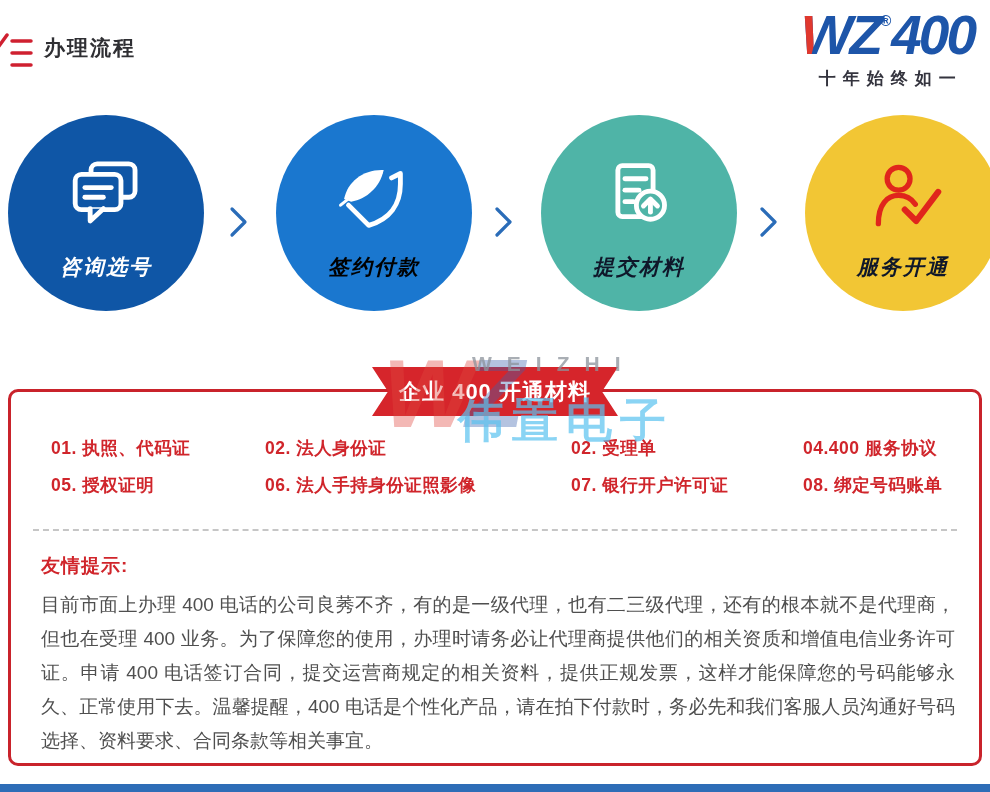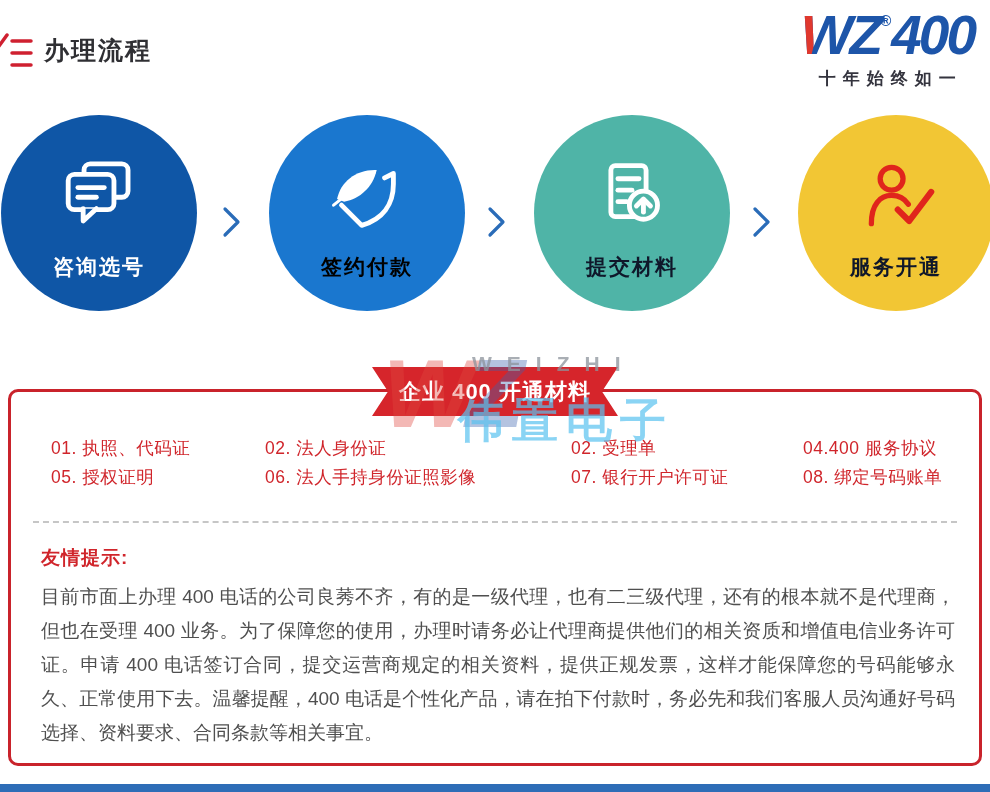--- a/index.html
+++ b/index.html
@@ -2,39 +2,39 @@
 <html><head>
 <meta charset="utf-8">
 <style>
   * { margin:0; padding:0; box-sizing:border-box; }
   html,body { background:#ffffff; }
   body { font-family:"Liberation Sans","DejaVu Sans",sans-serif; }
   .page { position:relative; width:990px; height:792px; background:#fff; overflow:hidden; }
 
   
   .flow-icon { position:absolute; left:-9px; top:32px; }
-  .page-title { position:absolute; left:44px; top:34px; font-size:25px; font-weight:700; color:#2f2f33; letter-spacing:2px; }
+  .page-title { position:absolute; left:44px; top:34px; font-size:21px; font-weight:700; color:#2f2f33; letter-spacing:2px; }
 
   .brand { position:absolute; right:16px; top:8px; text-align:center; }
   .logo-main { font-size:55px; font-weight:900; font-style:italic; line-height:1; color:#1d55a9; letter-spacing:-3px; white-space:nowrap; }
   .lw { position:relative; display:inline-block; }
   .lw-red { position:absolute; left:0; top:0; color:#e0382e; clip-path:polygon(0 0,46% 0,18% 100%,0 100%); }
   .logo-reg { font-size:15px; font-style:normal; font-weight:700; vertical-align:28px; letter-spacing:0; }
   .logo-tagline { margin-top:4px; font-size:17px; font-weight:700; color:#34343e; letter-spacing:7px; padding-left:7px; white-space:nowrap; }
 
   
-  .flow { position:absolute; top:115px; left:5px; width:860px; height:196px; }
+  .flow { position:absolute; top:115px; left:12px; width:860px; height:196px;font-style:italic; }
   .circle { position:absolute; top:0; width:196px; height:196px; border-radius:50%; }
   .circle svg.step-ico { position:absolute; top:40px; left:50%; transform:translateX(-50%); }
   .step-label { position:absolute; bottom:30px; width:100%; text-align:center; font-size:21px; font-weight:700; letter-spacing:2px; }
   .chev { position:absolute; top:90px; }
 
   
   .materials-box { position:absolute; top:389px; left:8px; right:8px; bottom:26px; border:3px solid #c9232b; border-radius:10px; background:#fff; z-index:1; }
-  .materials-grid { display:grid; grid-template-columns:214px 306px 232px 1fr; row-gap:5px; margin:44px 24px 0 40px; color:#d0252b; font-weight:400; font-size:17.5px; letter-spacing:0.5px; white-space:nowrap; }
+  .materials-grid { display:grid; grid-template-columns:214px 306px 232px 1fr; row-gap:13px; margin:44px 24px 0 40px; color:#d0252b; font-weight:700; font-size:17.5px; letter-spacing:0.5px; white-space:nowrap; }
   .dashed-divider { margin:32px 22px 0 22px; border-top:2px dashed #c6c6c6; height:0; }
   .notice-heading { margin:22px 8px 0 30px; color:#d0252b; font-size:19px; font-weight:700; letter-spacing:1px; }
   .notice-body { margin:9px 24px 0 30px; font-size:19px; line-height:34px; color:#4f4f4f; text-align:justify; }
 
   
   .ribbon { position:absolute; top:367px; left:50%; transform:translateX(-50%); width:246px; height:49px;
             background:#d6252b; z-index:3; display:flex; align-items:center; justify-content:center;
             clip-path:polygon(0 0,100% 0,calc(100% - 16px) 50%,100% 100%,0 100%,16px 50%); }
   .ribbon-title { color:#fff; font-size:22px; font-weight:700; letter-spacing:1px; white-space:nowrap; }
 

